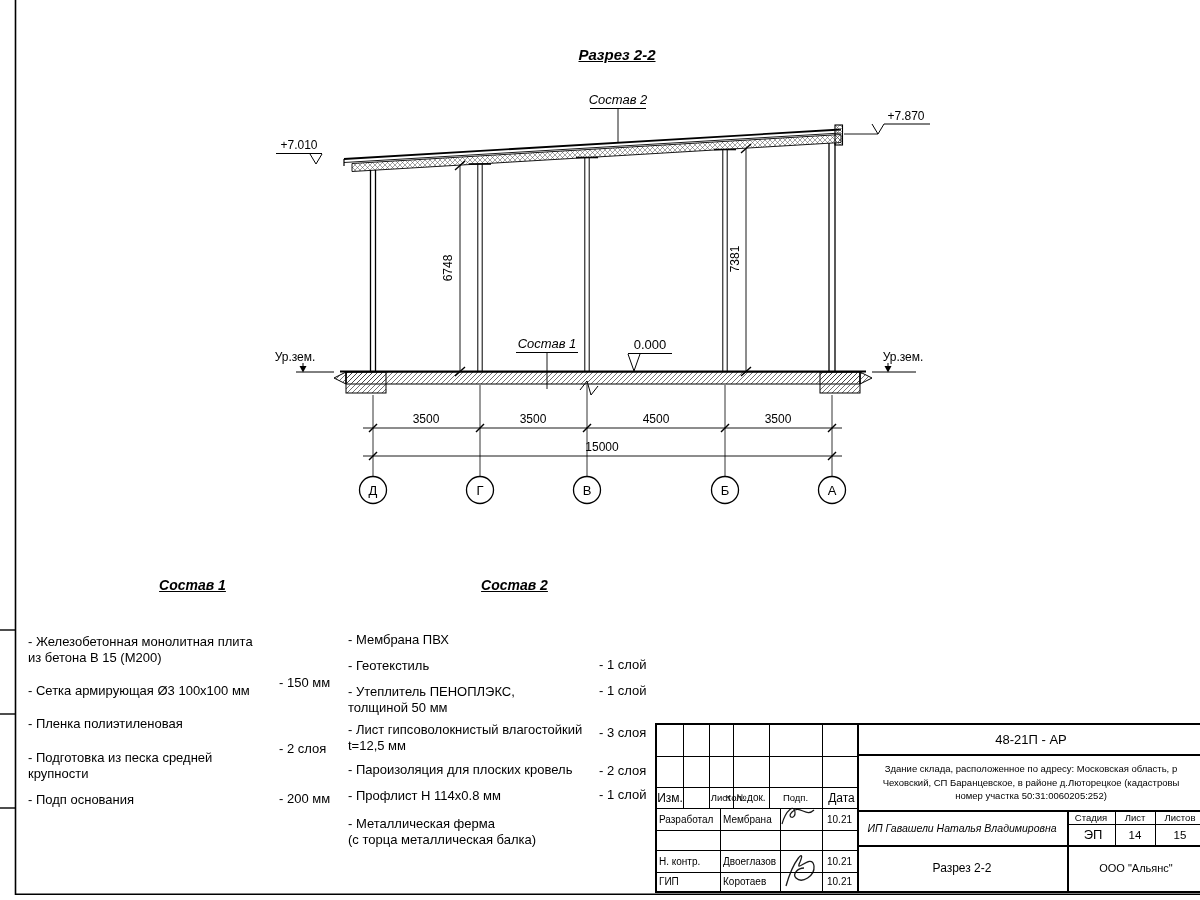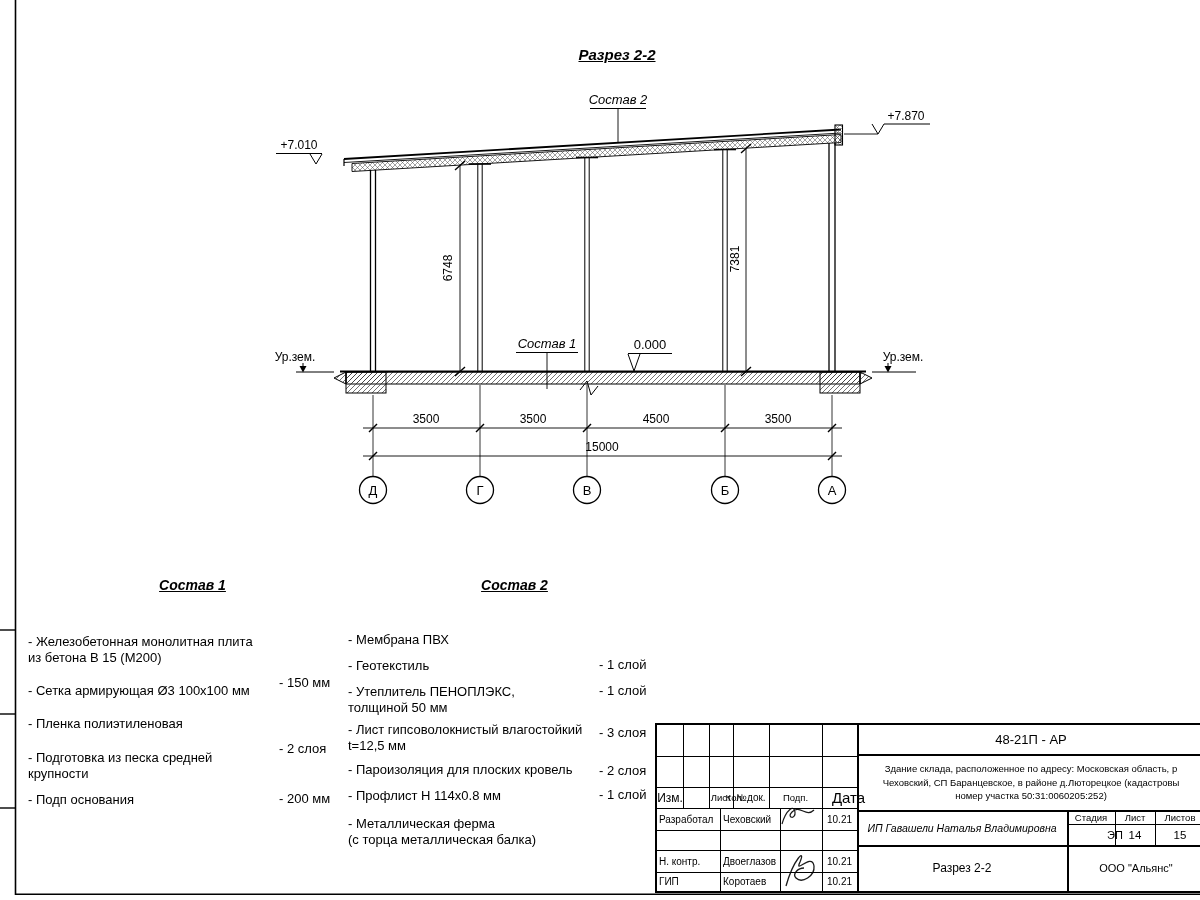--- a/index.html
+++ b/index.html
@@ -254,40 +254,40 @@
       <span>Здание склада, расположенное по адресу: Московская область, р</span>
       <span>Чеховский, СП Баранцевское, в районе д.Люторецкое  (кадастровы</span>
       <span>номер участка 50:31:0060205:252)</span>
     </div>
 
     <div class="cell" style="left:0;top:62px;width:26px;height:21px;font-size:12px;">Изм.</div>
     <div class="cell" style="left:26px;top:62px;width:26px;height:21px;font-size:9.5px;padding-left:39px;">Кол.</div>
     <div class="cell" style="left:52px;top:62px;width:24px;height:21px;font-size:9.5px;">Лист</div>
     <div class="cell" style="left:76px;top:62px;width:36px;height:21px;font-size:10px;">№док.</div>
     <div class="cell" style="left:112px;top:62px;width:53px;height:21px;font-size:9.5px;">Подп.</div>
-    <div class="cell" style="left:174px;top:62px;width:35px;height:21px;font-size:15px;">Дата</div>
+    <div class="cell" style="left:167px;top:62px;width:35px;height:21px;font-size:12px;">Дата</div>
 
     <div class="cell lft" style="left:0;top:83px;width:62px;height:22px;">Разработал</div>
-    <div class="cell lft" style="left:64px;top:83px;width:58px;height:22px;">Чеховский</div>
+    <div class="cell lft" style="left:64px;top:83px;width:58px;height:22px;">Мембрана</div>
     <div class="cell" style="left:165px;top:83px;width:35px;height:22px;">10.21</div>
 
     <div class="cell lft" style="left:0;top:125px;width:62px;height:22px;">Н. контр.</div>
     <div class="cell lft" style="left:64px;top:125px;width:58px;height:22px;">Двоеглазов</div>
     <div class="cell" style="left:165px;top:125px;width:35px;height:22px;">10.21</div>
 
     <div class="cell lft" style="left:0;top:147px;width:62px;height:19px;">ГИП</div>
     <div class="cell lft" style="left:64px;top:147px;width:58px;height:19px;">Коротаев</div>
     <div class="cell" style="left:165px;top:147px;width:35px;height:19px;">10.21</div>
 
     <div class="cell" style="left:202px;top:85px;width:206px;height:35px;font-style:italic;font-size:10.5px;">ИП Гавашели Наталья Владимировна</div>
 
     <div class="cell" style="left:410px;top:85px;width:48px;height:14px;font-size:9.5px;">Стадия</div>
     <div class="cell" style="left:458px;top:85px;width:40px;height:14px;font-size:9.5px;">Лист</div>
     <div class="cell" style="left:498px;top:85px;width:50px;height:14px;font-size:9.5px;">Листов</div>
-    <div class="cell" style="left:434px;top:99px;width:48px;height:21px;font-size:11px;">ЭП</div>
+    <div class="cell" style="left:412px;top:99px;width:48px;height:21px;font-size:13px;">ЭП</div>
     <div class="cell" style="left:458px;top:99px;width:40px;height:21px;font-size:11.5px;text-align:right;">14</div>
     <div class="cell" style="left:498px;top:99px;width:50px;height:21px;font-size:11.5px;">15</div>
 
     <div class="cell" style="left:200px;top:120px;width:210px;height:46px;font-size:12px;">Разрез 2-2</div>
     <div class="cell" style="left:410px;top:120px;width:138px;height:46px;font-size:11px;">ООО "Альянс"</div>
   </div>
 
 </div>
 
 </body></html>

